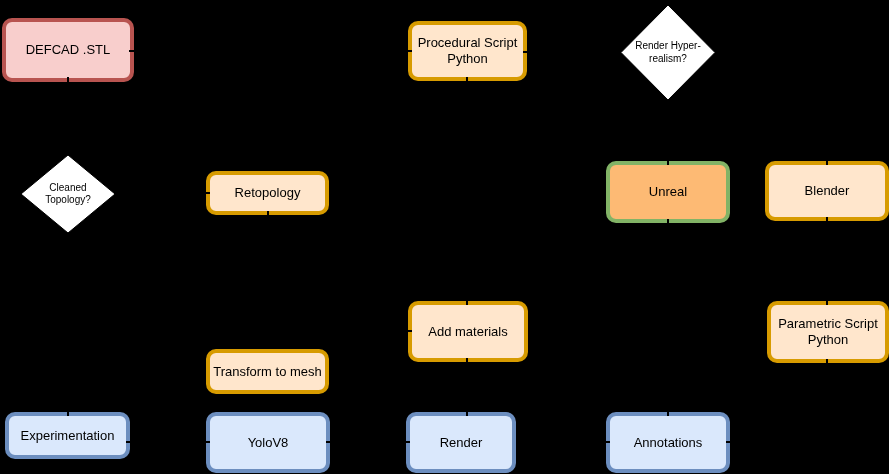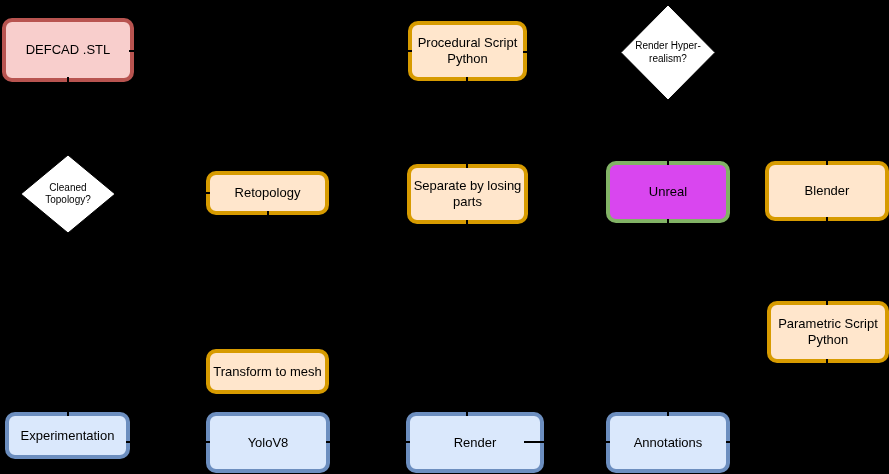--- a/index.html
+++ b/index.html
@@ -4,21 +4,21 @@
 <style>
   html,body{margin:0;padding:0;background:#000;}
   #stage{position:relative;width:889px;height:474px;background:#000;overflow:hidden;
          font-family:"Liberation Sans",sans-serif;text-decoration:underline;}
   .node{position:absolute;box-sizing:border-box;border:4px solid;border-radius:10px;
         display:flex;align-items:center;justify-content:center;text-align:center;
         color:#000;font-size:13px;line-height:1.22;padding:2px;}
   .node .label{white-space:pre-line;}
   .red{background:#F8CECC;border-color:#B85450;}
   .orange{background:#FFE6CC;border-color:#D79B00;}
-  .green{background:#d946ef;border-color:#82B366;}
+  .green{background:#fdba74;border-color:#82B366;}
   .blue{background:#DAE8FC;border-color:#6C8EBF;}
   .diamond{position:absolute;}
   .diamond svg{position:absolute;left:0;top:0;width:100%;height:100%;}
   .diamond .label{position:absolute;left:0;top:0;width:100%;height:100%;
         display:flex;align-items:center;justify-content:center;text-align:center;
         color:#000;font-size:10px;line-height:1.22;white-space:pre-line;}
   #connectors{position:absolute;left:0;top:0;width:889px;height:474px;
         pointer-events:none;z-index:10;}
   #connectors line,#connectors polyline{stroke:#000;stroke-width:2;fill:none;}
 </style>
@@ -49,53 +49,52 @@
       <polygon points="47,0 94,39 47,78 0,39" fill="#FFFFFF" stroke="#000000" stroke-width="1"></polygon>
     </svg>
     <div class="label">Cleaned
 Topology?</div>
   </div>
 
   <div class="node orange" style="left:206px;top:171px;width:123px;height:44px;">
     <span class="label">Retopology</span>
   </div>
 
-  <div class="node orange" style="left:407px;top:164px;width:121px;height:60px;">
-    <span class="label">Separate by losing
-parts</span>
-  </div>
 
   <div class="node green" style="left:606px;top:161px;width:124px;height:62px;">
     <span class="label">Unreal</span>
   </div>
 
   <div class="node orange" style="left:765px;top:161px;width:124px;height:60px;">
     <span class="label">Blender</span>
   </div>
 
   <div class="node orange" style="left:206px;top:309px;width:123px;height:45px;margin-top:40px;">
     <span class="label">Transform to mesh</span>
   </div>
 
+  <div class="node orange" style="left:408px;top:301px;width:120px;height:61px;">
+    <span class="label">Add materials</span>
+  </div>
 
 
   <div class="node orange" style="left:767px;top:301px;width:122px;height:62px;">
     <span class="label">Parametric Script
 Python</span>
   </div>
 
   <div class="node blue" style="left:5px;top:412px;width:125px;height:47px;">
     <span class="label">Experimentation</span>
   </div>
 
   <div class="node blue" style="left:206px;top:412px;width:124px;height:61px;">
     <span class="label">YoloV8</span>
   </div>
 
-  <div class="node blue" style="left:406px;top:412px;width:138px;height:61px;">
+  <div class="node blue" style="left:406px;top:412px;width:110px;height:61px;">
     <span class="label">Render</span>
   </div>
 
   <div class="node blue" style="left:606px;top:412px;width:124px;height:61px;">
     <span class="label">Annotations</span>
   </div>
 
   <svg id="connectors">
     <line x1="68" y1="77" x2="68" y2="154"></line>
     <line x1="129" y1="51" x2="412" y2="51"></line>

